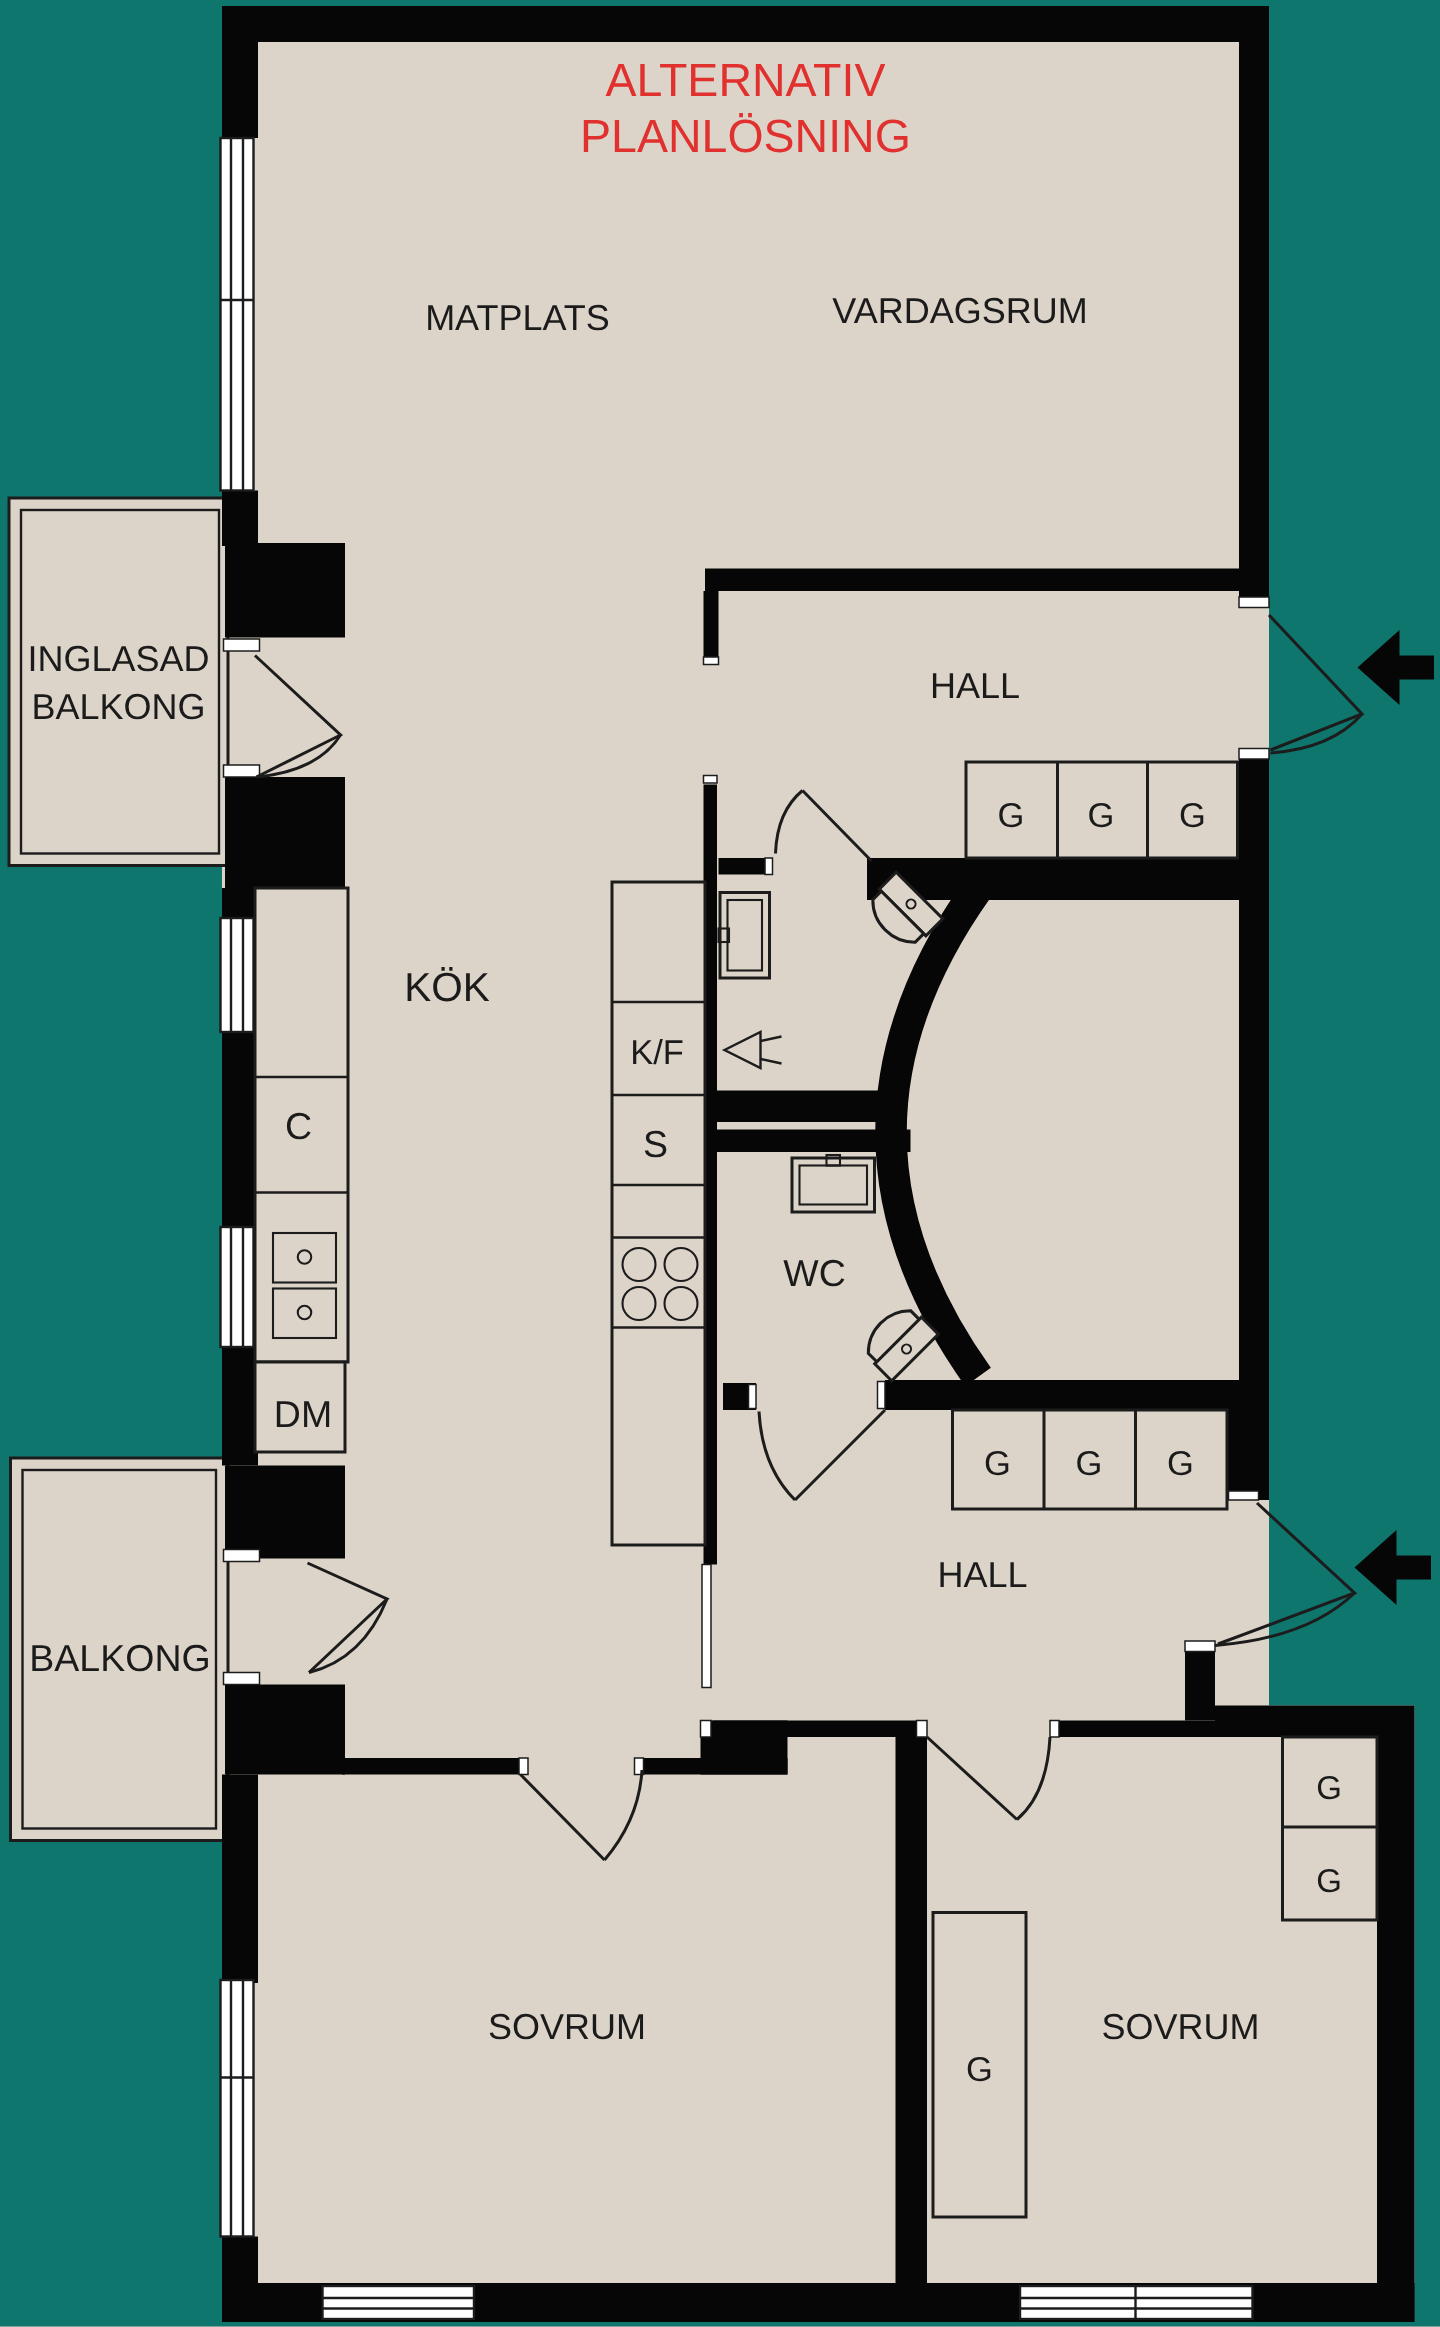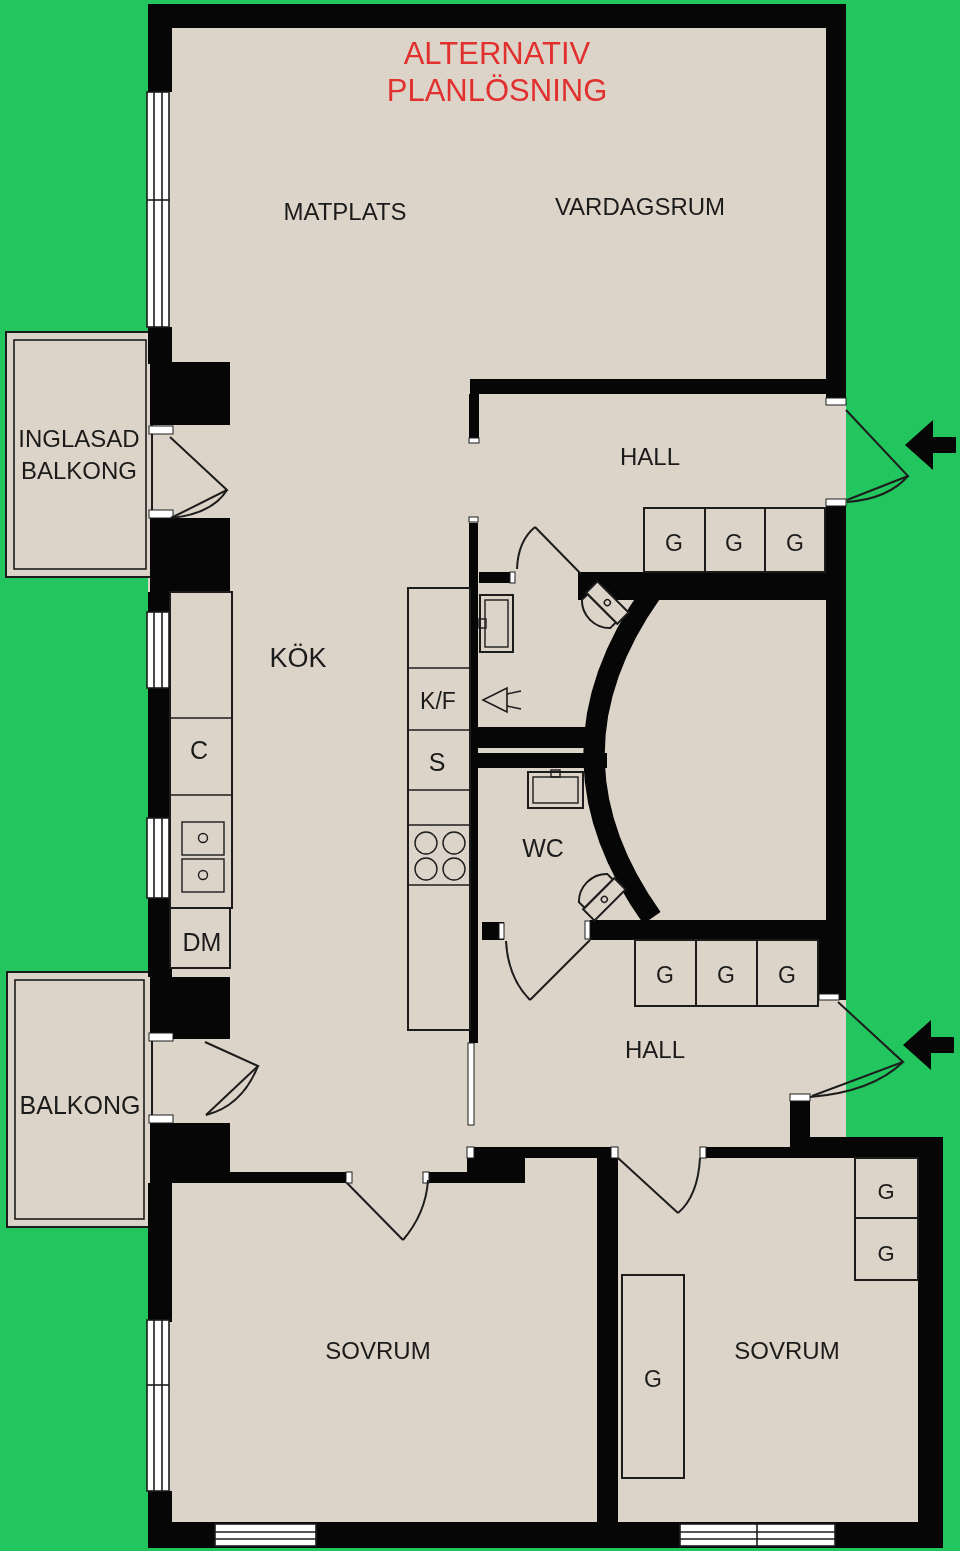--- a/index.html
+++ b/index.html
@@ -1,16 +1,16 @@
 <!DOCTYPE html>
 <html><head>
 <meta charset="utf-8">
 <style>
   html,body{margin:0;padding:0;background:#d5ccc2;}
-  .stage{position:relative;width:960px;height:1551px;background:#22c55e;overflow:hidden;
+  .stage{position:relative;width:960px;height:1551px;background:#0f766e;overflow:hidden;
          font-family:"Liberation Sans",sans-serif;}
   svg{display:block}
   .floor{fill:#ddd4c9;}
   .wall{fill:#060606;}
   .thin{stroke:#1c1c1c;fill:none;stroke-width:2;}
   .thin1{stroke:#1c1c1c;fill:none;stroke-width:1.6;}
   .fixture{fill:#ddd4c9;stroke:#1c1c1c;stroke-width:2;}
   .fixture1{fill:none;stroke:#1c1c1c;stroke-width:1.4;}
   .whitecap{fill:#ffffff;stroke:#1c1c1c;stroke-width:1;}
   .win{fill:#ffffff;stroke:#1c1c1c;stroke-width:1.6;}

